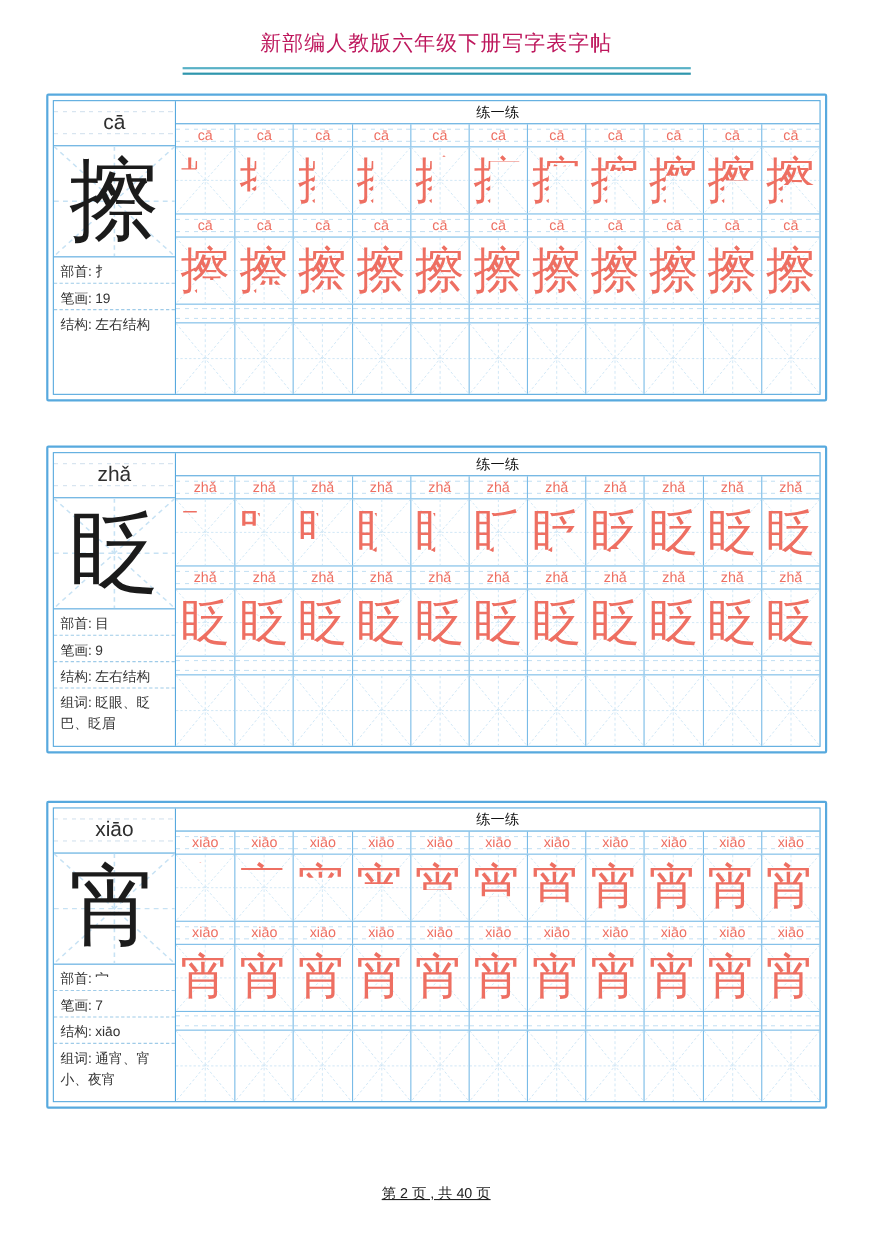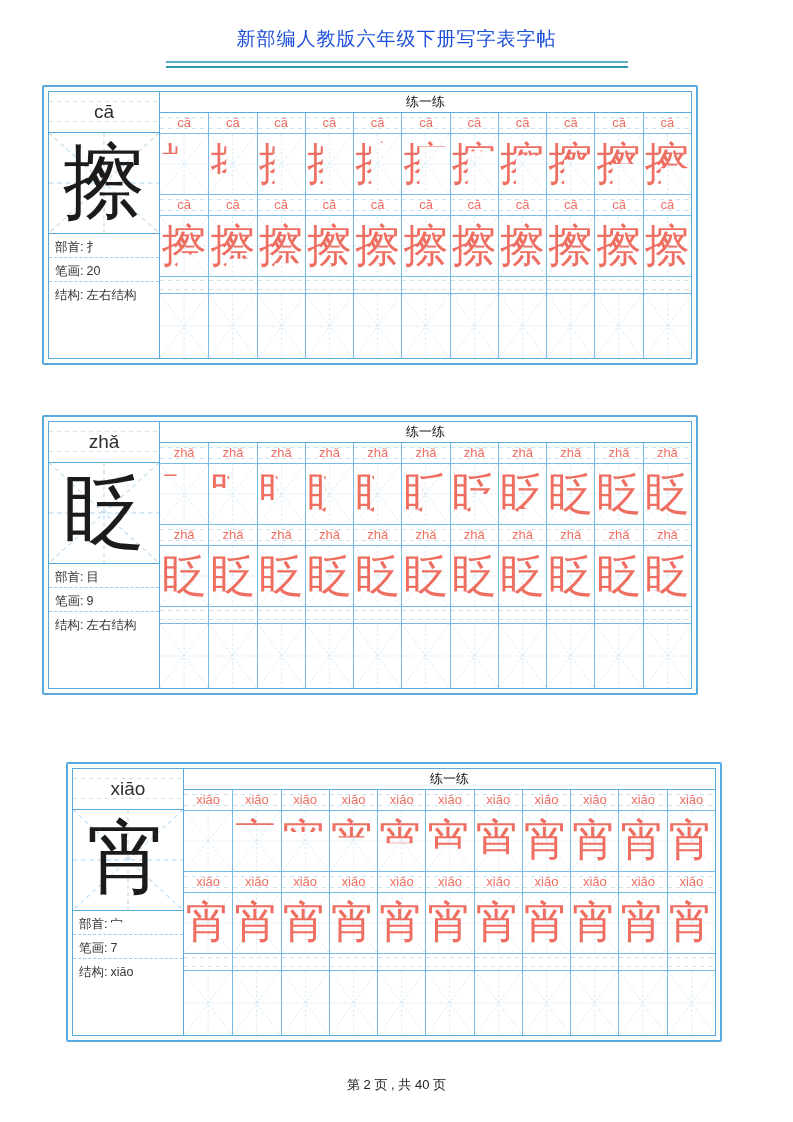--- a/index.html
+++ b/index.html
@@ -1,26 +1,26 @@
 <!DOCTYPE html>
 <html style="--frame: #57a9de; --cell: #79bbe7; --dash: #c7e2f4; --dash2: #9fcbe8; --dash3: #d4e2ee; --red: #ee6f62; --teal1: #58b1c6; --teal2: #2f96ad;"><head>
 <meta charset="utf-8">
 <style>
   html,body{margin:0;padding:0;background:#ffffff;}
   .page{position:relative;width:793px;height:1122px;background:#fff;overflow:hidden;
         font-family:"Liberation Sans",sans-serif;}
   .title{position:absolute;top:26px;left:0;width:100%;text-align:center;
-         font-size:19px;letter-spacing:1px;color:#1d4ed8;}
+         font-size:19px;letter-spacing:1px;color:#be185d;}
   .title-rule{position:absolute;top:61px;left:50%;transform:translateX(-50%);
          width:462px;height:3px;border-top:2px solid var(--teal1);
          border-bottom:2px solid var(--teal2);}
   .footer{position:absolute;top:1076px;left:0;width:100%;text-align:center;
-         font-size:13px;color:#222;}
+         font-size:13px;color:#222;text-decoration:underline;}
 
-  .block{position:absolute;left:42px;width:656px;height:280px;box-sizing:border-box;
+  .block{position:absolute;left:42px;width:710px;height:280px;box-sizing:border-box;
          border:2px solid var(--frame);border-radius:2px;padding:4px;background:#fff;}
   .inner{box-sizing:border-box;width:100%;height:100%;border:1px solid var(--frame);
          display:flex;}
 
   .leftcol{width:110px;flex:0 0 110px;border-right:1px solid var(--frame);
          display:flex;flex-direction:column;}
   .pyhead{height:40px;border-bottom:1px solid var(--frame);position:relative;
          display:flex;align-items:center;justify-content:center;
          font-size:19px;color:#2f2f2f;}
   .bigchar{height:100px;border-bottom:1px solid var(--frame);position:relative;
@@ -78,21 +78,21 @@
             <div class="bigchar">
               <svg viewBox="0 0 100 100" preserveAspectRatio="none" class="mi">
                 <line x1="0" y1="0" x2="100" y2="100" stroke="#c7e2f4" stroke-width="1.3" stroke-dasharray="4 3.5"></line>
                 <line x1="100" y1="0" x2="0" y2="100" stroke="#c7e2f4" stroke-width="1.3" stroke-dasharray="4 3.5"></line>
                 <line x1="50" y1="0" x2="50" y2="100" stroke="#c7e2f4" stroke-width="1.3" stroke-dasharray="4 3.5"></line>
                 <line x1="0" y1="50" x2="100" y2="50" stroke="#c7e2f4" stroke-width="1.3" stroke-dasharray="4 3.5"></line>
               </svg>
               <span class="glyph">擦</span>
             </div>
             <div class="inforow"><span class="lbl">部首:</span><span class="val">扌</span></div>
-            <div class="inforow"><span class="lbl">笔画:</span><span class="val">20</span></div>
+            <div class="inforow"><span class="lbl">笔画:</span><span class="val">19</span></div>
             <div class="inforow"><span class="lbl">结构:</span><span class="val">左右结构</span></div>
           </div>
           <div class="practice">
             <div class="phead">练一练</div>
             <div class="pyrow">
               <div class="pycell">cā</div>
               <div class="pycell">cā</div>
               <div class="pycell">cā</div>
               <div class="pycell">cā</div>
               <div class="pycell">cā</div>
@@ -417,38 +417,39 @@
                   <line x1="0" y1="0" x2="100" y2="100" stroke="#c7e2f4" stroke-width="1.3" stroke-dasharray="4 3.5"></line>
                   <line x1="100" y1="0" x2="0" y2="100" stroke="#c7e2f4" stroke-width="1.3" stroke-dasharray="4 3.5"></line>
                   <line x1="50" y1="0" x2="50" y2="100" stroke="#c7e2f4" stroke-width="1.3" stroke-dasharray="4 3.5"></line>
                   <line x1="0" y1="50" x2="100" y2="50" stroke="#c7e2f4" stroke-width="1.3" stroke-dasharray="4 3.5"></line>
                 </svg>
               </div>
             </div>
           </div>
         </div>
       </div>
-      <div class="block" style="top: 415px;">
+      <div class="block" style="top: 405px;">
         <div class="inner">
           <div class="leftcol">
             <div class="pyhead dashhead">
               <span>zhǎ</span>
             </div>
             <div class="bigchar">
               <svg viewBox="0 0 100 100" preserveAspectRatio="none" class="mi">
                 <line x1="0" y1="0" x2="100" y2="100" stroke="#c7e2f4" stroke-width="1.3" stroke-dasharray="4 3.5"></line>
                 <line x1="100" y1="0" x2="0" y2="100" stroke="#c7e2f4" stroke-width="1.3" stroke-dasharray="4 3.5"></line>
                 <line x1="50" y1="0" x2="50" y2="100" stroke="#c7e2f4" stroke-width="1.3" stroke-dasharray="4 3.5"></line>
                 <line x1="0" y1="50" x2="100" y2="50" stroke="#c7e2f4" stroke-width="1.3" stroke-dasharray="4 3.5"></line>
               </svg>
               <span class="glyph">眨</span>
             </div>
             <div class="inforow"><span class="lbl">部首:</span><span class="val">目</span></div>
             <div class="inforow"><span class="lbl">笔画:</span><span class="val">9</span></div>
             <div class="inforow"><span class="lbl">结构:</span><span class="val">左右结构</span></div>
+            <div class="inforow"><span class="lbl">组词:</span><span class="val">眨眼、眨巴、眨眉</span></div>
           </div>
           <div class="practice">
             <div class="phead">练一练</div>
             <div class="pyrow">
               <div class="pycell">zhǎ</div>
               <div class="pycell">zhǎ</div>
               <div class="pycell">zhǎ</div>
               <div class="pycell">zhǎ</div>
               <div class="pycell">zhǎ</div>
               <div class="pycell">zhǎ</div>
@@ -772,38 +773,39 @@
                   <line x1="0" y1="0" x2="100" y2="100" stroke="#c7e2f4" stroke-width="1.3" stroke-dasharray="4 3.5"></line>
                   <line x1="100" y1="0" x2="0" y2="100" stroke="#c7e2f4" stroke-width="1.3" stroke-dasharray="4 3.5"></line>
                   <line x1="50" y1="0" x2="50" y2="100" stroke="#c7e2f4" stroke-width="1.3" stroke-dasharray="4 3.5"></line>
                   <line x1="0" y1="50" x2="100" y2="50" stroke="#c7e2f4" stroke-width="1.3" stroke-dasharray="4 3.5"></line>
                 </svg>
               </div>
             </div>
           </div>
         </div>
       </div>
-      <div class="block" style="top: 762px; margin-left: 24px;">
+      <div class="block" style="top: 728px;">
         <div class="inner">
           <div class="leftcol">
             <div class="pyhead dashhead">
               <span>xiāo</span>
             </div>
             <div class="bigchar">
               <svg viewBox="0 0 100 100" preserveAspectRatio="none" class="mi">
                 <line x1="0" y1="0" x2="100" y2="100" stroke="#c7e2f4" stroke-width="1.3" stroke-dasharray="4 3.5"></line>
                 <line x1="100" y1="0" x2="0" y2="100" stroke="#c7e2f4" stroke-width="1.3" stroke-dasharray="4 3.5"></line>
                 <line x1="50" y1="0" x2="50" y2="100" stroke="#c7e2f4" stroke-width="1.3" stroke-dasharray="4 3.5"></line>
                 <line x1="0" y1="50" x2="100" y2="50" stroke="#c7e2f4" stroke-width="1.3" stroke-dasharray="4 3.5"></line>
               </svg>
               <span class="glyph">宵</span>
             </div>
             <div class="inforow"><span class="lbl">部首:</span><span class="val">宀</span></div>
             <div class="inforow"><span class="lbl">笔画:</span><span class="val">7</span></div>
             <div class="inforow"><span class="lbl">结构:</span><span class="val">xiāo</span></div>
+            <div class="inforow"><span class="lbl">组词:</span><span class="val">通宵、宵小、夜宵</span></div>
           </div>
           <div class="practice">
             <div class="phead">练一练</div>
             <div class="pyrow">
               <div class="pycell">xiāo</div>
               <div class="pycell">xiāo</div>
               <div class="pycell">xiāo</div>
               <div class="pycell">xiāo</div>
               <div class="pycell">xiāo</div>
               <div class="pycell">xiāo</div>

